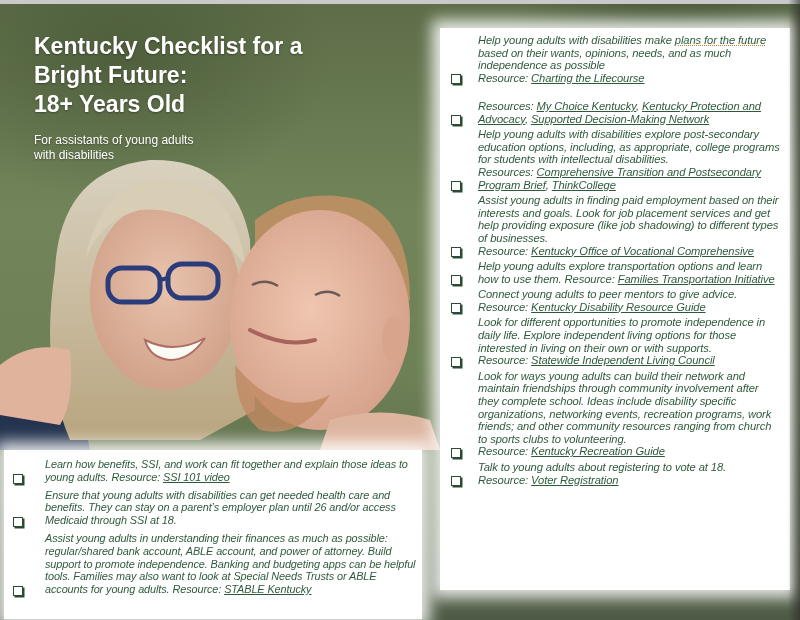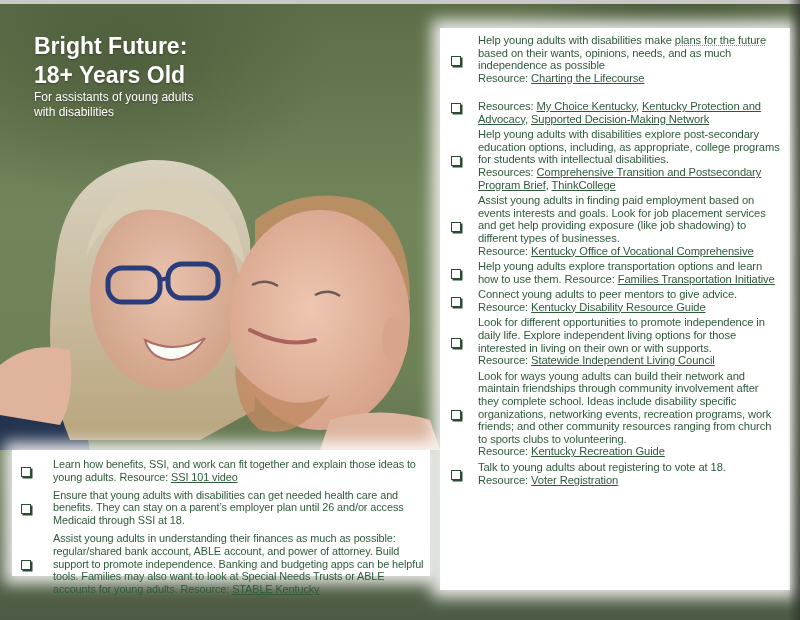--- a/index.html
+++ b/index.html
@@ -20,31 +20,31 @@
   .header {
     position:absolute; left:34px; top:32px; width:340px; color:#ffffff;
   }
   .title {
     font-family:"Liberation Sans", sans-serif; font-weight:bold;
     font-size:23px; line-height:29px; margin:0;
     text-shadow:0 1px 2px rgba(0,0,0,0.35);
   }
   .subtitle {
     font-family:"Liberation Sans", sans-serif;
-    font-size:12px; line-height:15px; margin-top:0; width:170px;
+    font-size:12px; line-height:15px; margin-top:14px; width:170px;
     text-shadow:0 1px 2px rgba(0,0,0,0.35);
   }
   .panel {
     position:absolute; background:#ffffff; color:#2e5a3a;
     font-family:"Liberation Sans", sans-serif;
     box-shadow:0 0 14px 8px rgba(255,255,255,0.85);
   }
   .panel-right { left:440px; top:28px; width:350px; height:562px; padding:6px 8px 0 8px; box-sizing:border-box; }
-  .panel-bottom { left:12px; top:450px; width:418px; height:126px; padding:8px 6px 0 6px; box-sizing:border-box; }
-  .item { display:flex; align-items:center; margin-bottom:3px; }
+  .panel-bottom { left:4px; top:450px; width:418px; height:169px; padding:8px 6px 0 6px; box-sizing:border-box; }
+  .item { display:flex; align-items:flex-end; margin-bottom:3px;font-style:italic; }
   .panel-bottom .item { margin-bottom:5px; }
   .checkbox {
     flex:0 0 auto; width:8px; height:8px; border:1.5px solid #2b4a32;
     box-shadow:1.5px 1.5px 0 #2b4a32; margin-top:3px; margin-right:17px; margin-left:3px;
     background:#fff; cursor:pointer;
   }
   .panel-bottom .checkbox { margin-right:22px; }
   .text { font-size:11.2px; line-height:12.6px; letter-spacing:-0.1px; }
   .panel-bottom .text { font-size:10.9px; line-height:12.8px; }
   a.link { color:#2e5a3a; text-decoration:underline; cursor:pointer; }
@@ -102,20 +102,21 @@
     <path d="M250 180 Q285 198 315 190" stroke="#a8645c" stroke-width="4" fill="none" stroke-linecap="round"></path>
 
     <path d="M235 215 Q280 270 330 245 Q300 290 260 280 Q235 260 235 215 Z" fill="#c28a63" opacity="0.8"></path>
 
     <path d="M0 215 Q30 190 70 200 Q75 250 60 275 Q30 270 0 265 Z" fill="#e0b39c"></path>
     <path d="M330 270 Q380 255 430 270 L440 300 L320 300 Z" fill="#ddb59f"></path>
   </svg>
 
   <div class="header">
     <h1 class="title">
+      <div>Kentucky Checklist for a</div>
       <div>Bright Future:</div>
       <div>18+ Years Old</div>
     </h1>
     <div class="subtitle">For assistants of young adults with disabilities</div>
   </div>
 
   <div class="panel panel-right" id="right-panel">
       <div class="item">
         <span class="checkbox"></span>
         <div class="text"><span>Help young adults with disabilities make </span><a class="link dotted">plans for the future</a><span> based on their wants, opinions, needs, and as much independence as possible</span><br><span>Resource: </span><a class="link">Charting the Lifecourse</a></div>
@@ -123,21 +124,21 @@
       <div class="item">
         <span class="checkbox"></span>
         <div class="text"><br><span>Resources: </span><a class="link">My Choice Kentucky</a><span>, </span><a class="link">Kentucky Protection and Advocacy</a><span>, </span><a class="link">Supported Decision-Making Network</a></div>
       </div>
       <div class="item">
         <span class="checkbox"></span>
         <div class="text"><span>Help young adults with disabilities explore post-secondary education options, including, as appropriate, college programs for students with intellectual disabilities.</span><br><span>Resources: </span><a class="link">Comprehensive Transition and Postsecondary Program Brief</a><span>, </span><a class="link">ThinkCollege</a></div>
       </div>
       <div class="item">
         <span class="checkbox"></span>
-        <div class="text"><span>Assist young adults in finding paid employment based on events interests and goals. Look for job placement services and get help providing exposure (like job shadowing) to different types of businesses.</span><br><span>Resource: </span><a class="link">Kentucky Office of Vocational Comprehensive</a></div>
+        <div class="text"><span>Assist young adults in finding paid employment based on their interests and goals. Look for job placement services and get help providing exposure (like job shadowing) to different types of businesses.</span><br><span>Resource: </span><a class="link">Kentucky Office of Vocational Comprehensive</a></div>
       </div>
       <div class="item">
         <span class="checkbox"></span>
         <div class="text"><span>Help young adults explore transportation options and learn how to use them.</span><span> Resource: </span><a class="link">Families Transportation Initiative</a></div>
       </div>
       <div class="item">
         <span class="checkbox"></span>
         <div class="text"><span>Connect young adults to peer mentors to give advice.</span><span> Resource: </span><a class="link">Kentucky Disability Resource Guide</a></div>
       </div>
       <div class="item">

